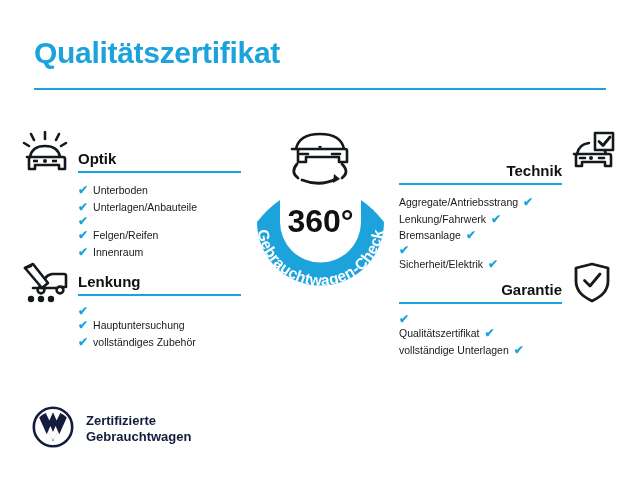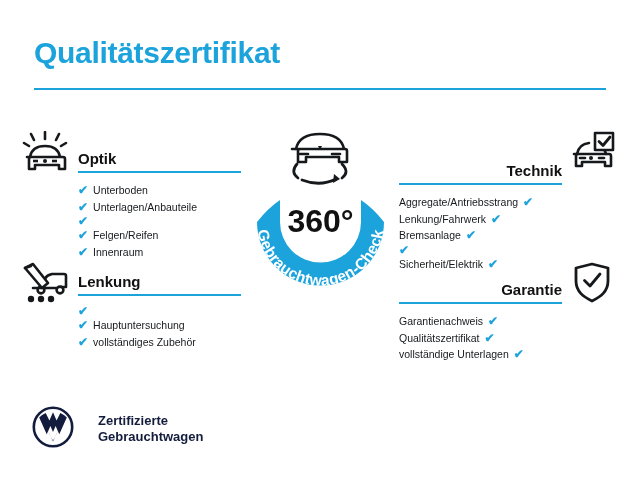--- a/index.html
+++ b/index.html
@@ -98,21 +98,21 @@
     width:167px; height:190px;
   }
   #badge svg { display:block; }
 
   
   #footer {
     position:absolute;
     left:32px; top:406px;
     display:flex;
     align-items:center;
-    gap:24px;
+    gap:12px;
   }
   #footer-text {
     font-size:13px;
     font-weight:bold;
     line-height:16px;
     color:#131C3C;
     white-space:pre-line;
   }
 </style>
 </head>
@@ -258,21 +258,20 @@
   </div>
 </div>
 
 <div class="section sec-right" id="sec-garantie">
   <div class="sec-head">
     <div class="sec-title">Garantie</div>
     <div class="sec-rule"></div>
   </div>
   <div class="items">
     <div class="item">
-      <span>Garantienachweis</span>
       <span class="check">✔</span>
     </div>
     <div class="item">
       <span>Qualitätszertifikat</span>
       <span class="check">✔</span>
     </div>
     <div class="item">
       <span>vollständige Unterlagen</span>
       <span class="check">✔</span>
     </div>

